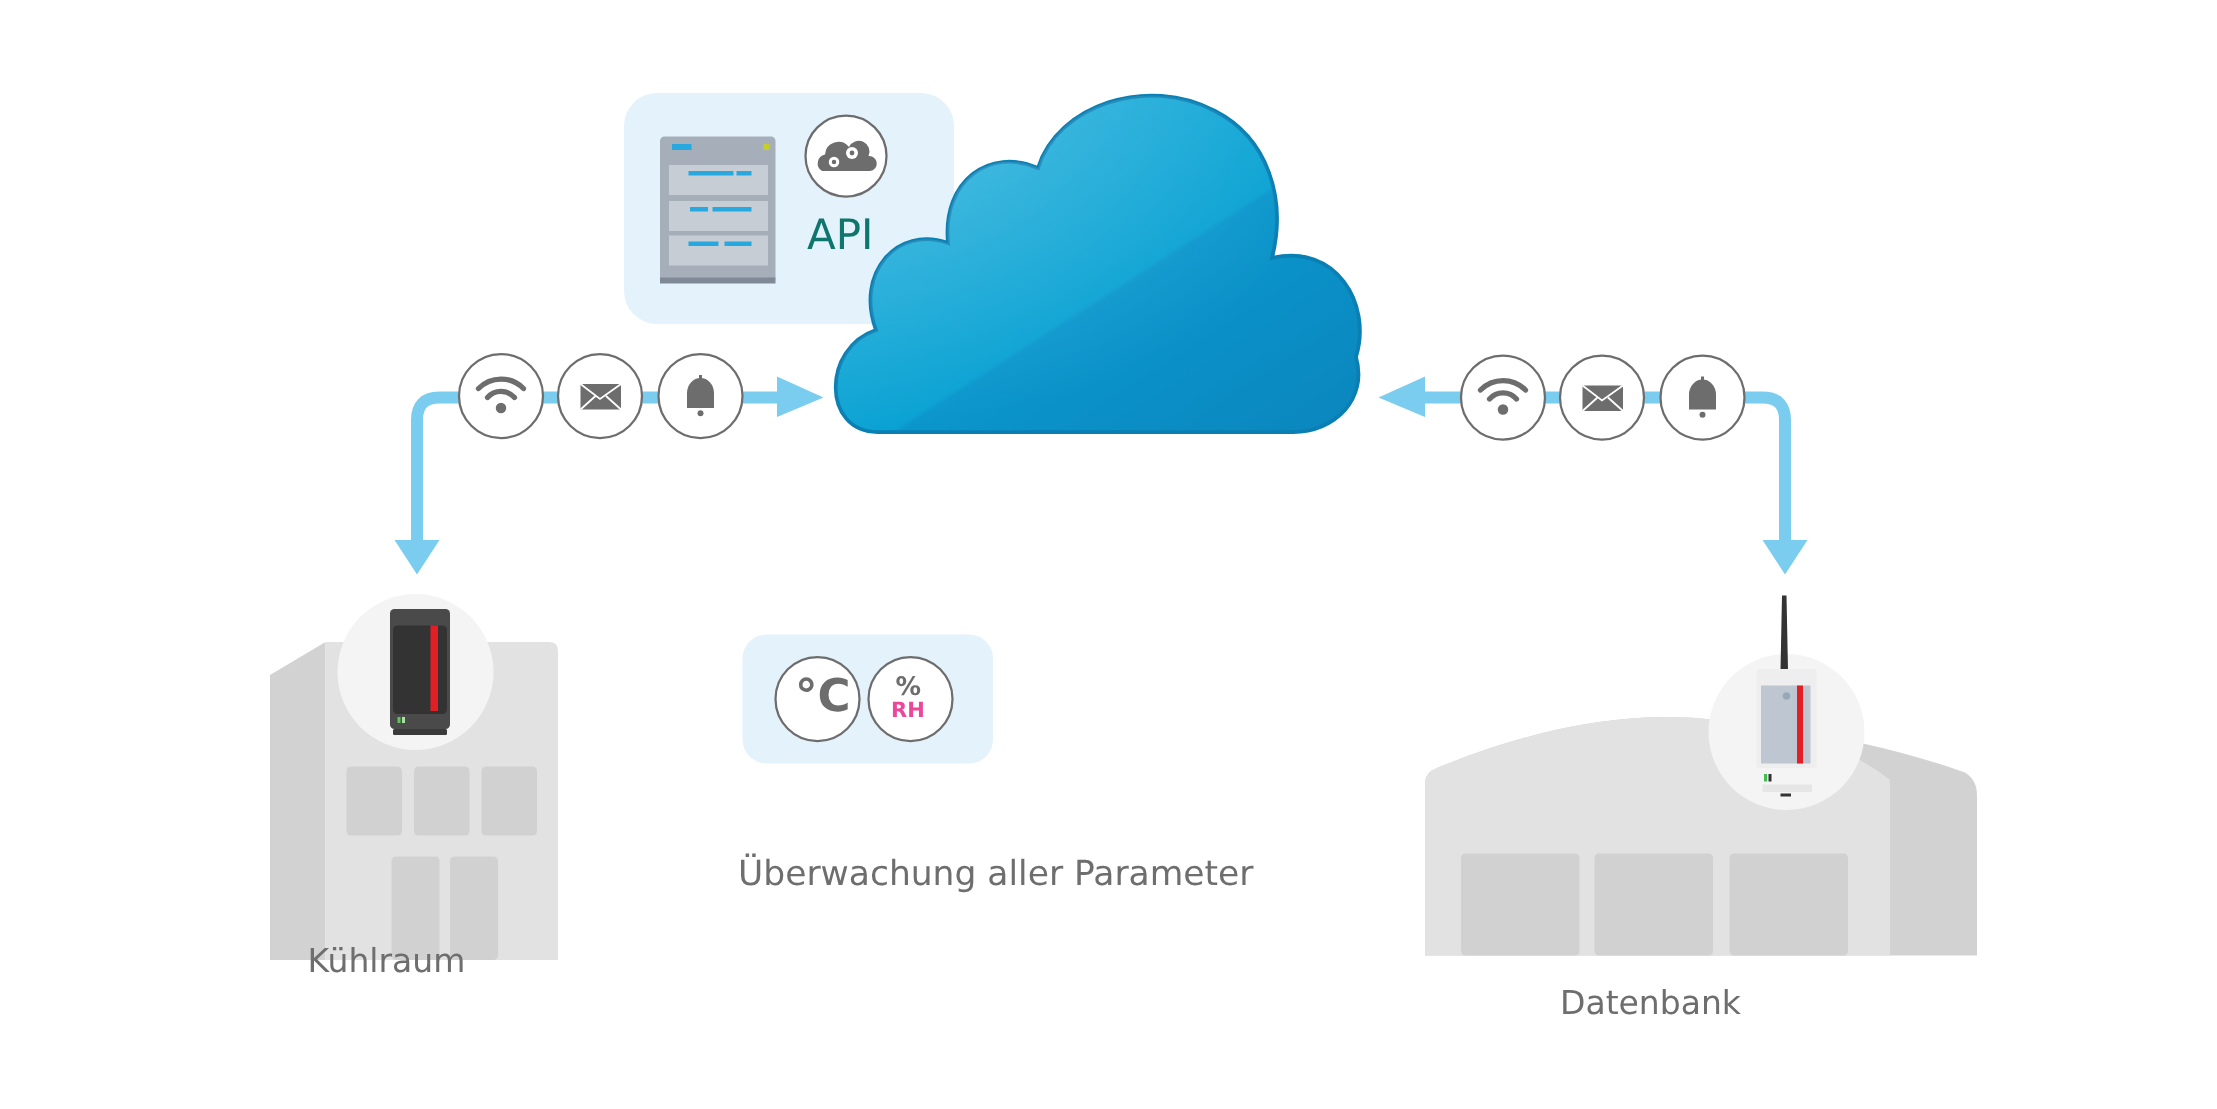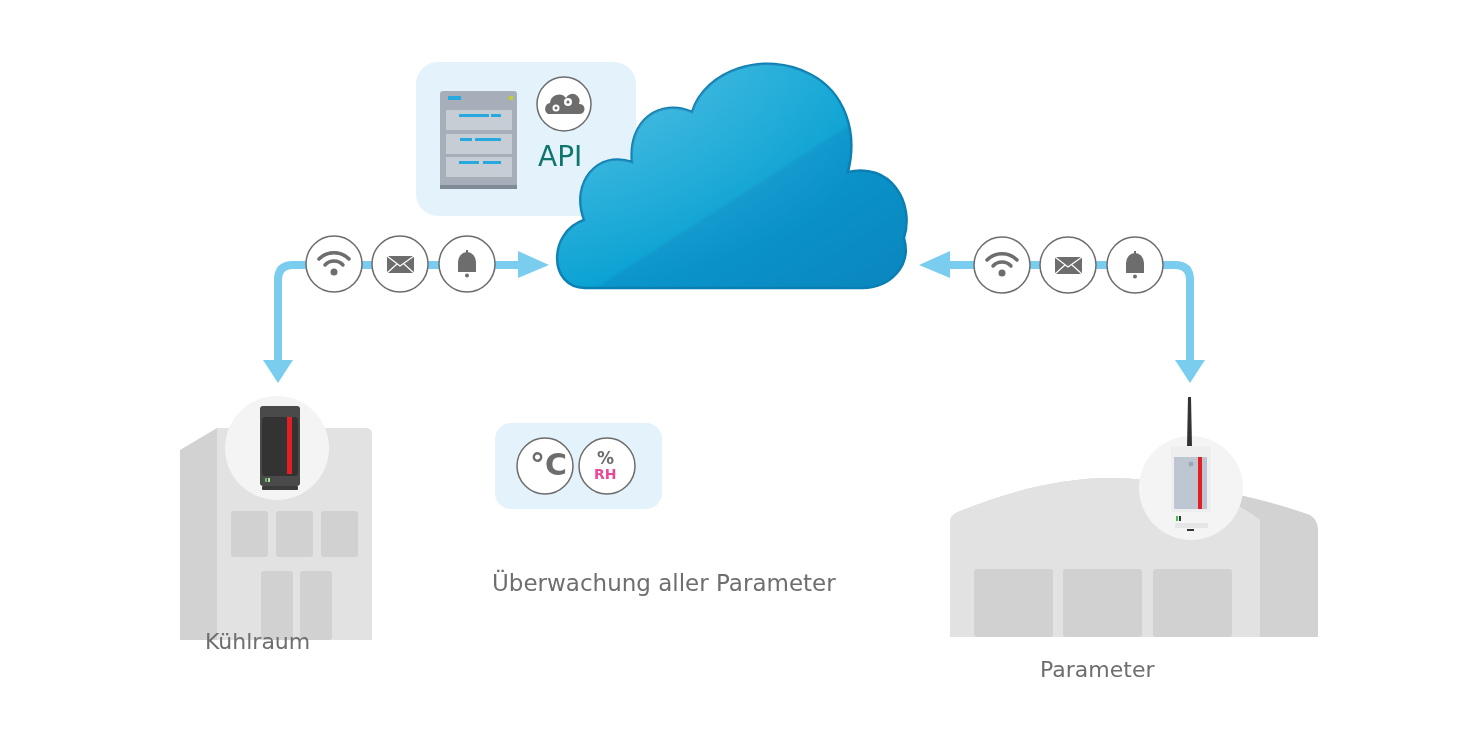--- a/index.html
+++ b/index.html
@@ -157,13 +157,13 @@
 <div class="cloud-text">
 </div>
 
 <div class="lbl" style="left:530px; top:447px; font-size:30px; font-weight:bold; color:#6d6d6d;">°C</div>
 <div class="lbl" style="left:597px; top:448px; font-size:17px; font-weight:bold; color:#6d6d6d;">%</div>
 <div class="lbl" style="left:594px; top:466px; font-size:14px; font-weight:bold; color:#ec4899;">RH</div>
 
 <div class="lbl" style="left:492px; top:525px; font-size:23px;margin-top:45px;">Überwachung aller Parameter</div>
 
 <div class="lbl" style="left:205px; top:629px; font-size:22px;">Kühlraum</div>
-<div class="lbl" style="left:1040px; top:657px; font-size:22px;">Parameter</div>
+<div class="lbl" style="left:1040px; top:657px; font-size:22px;">Datenbank</div>
 
 </body></html>

